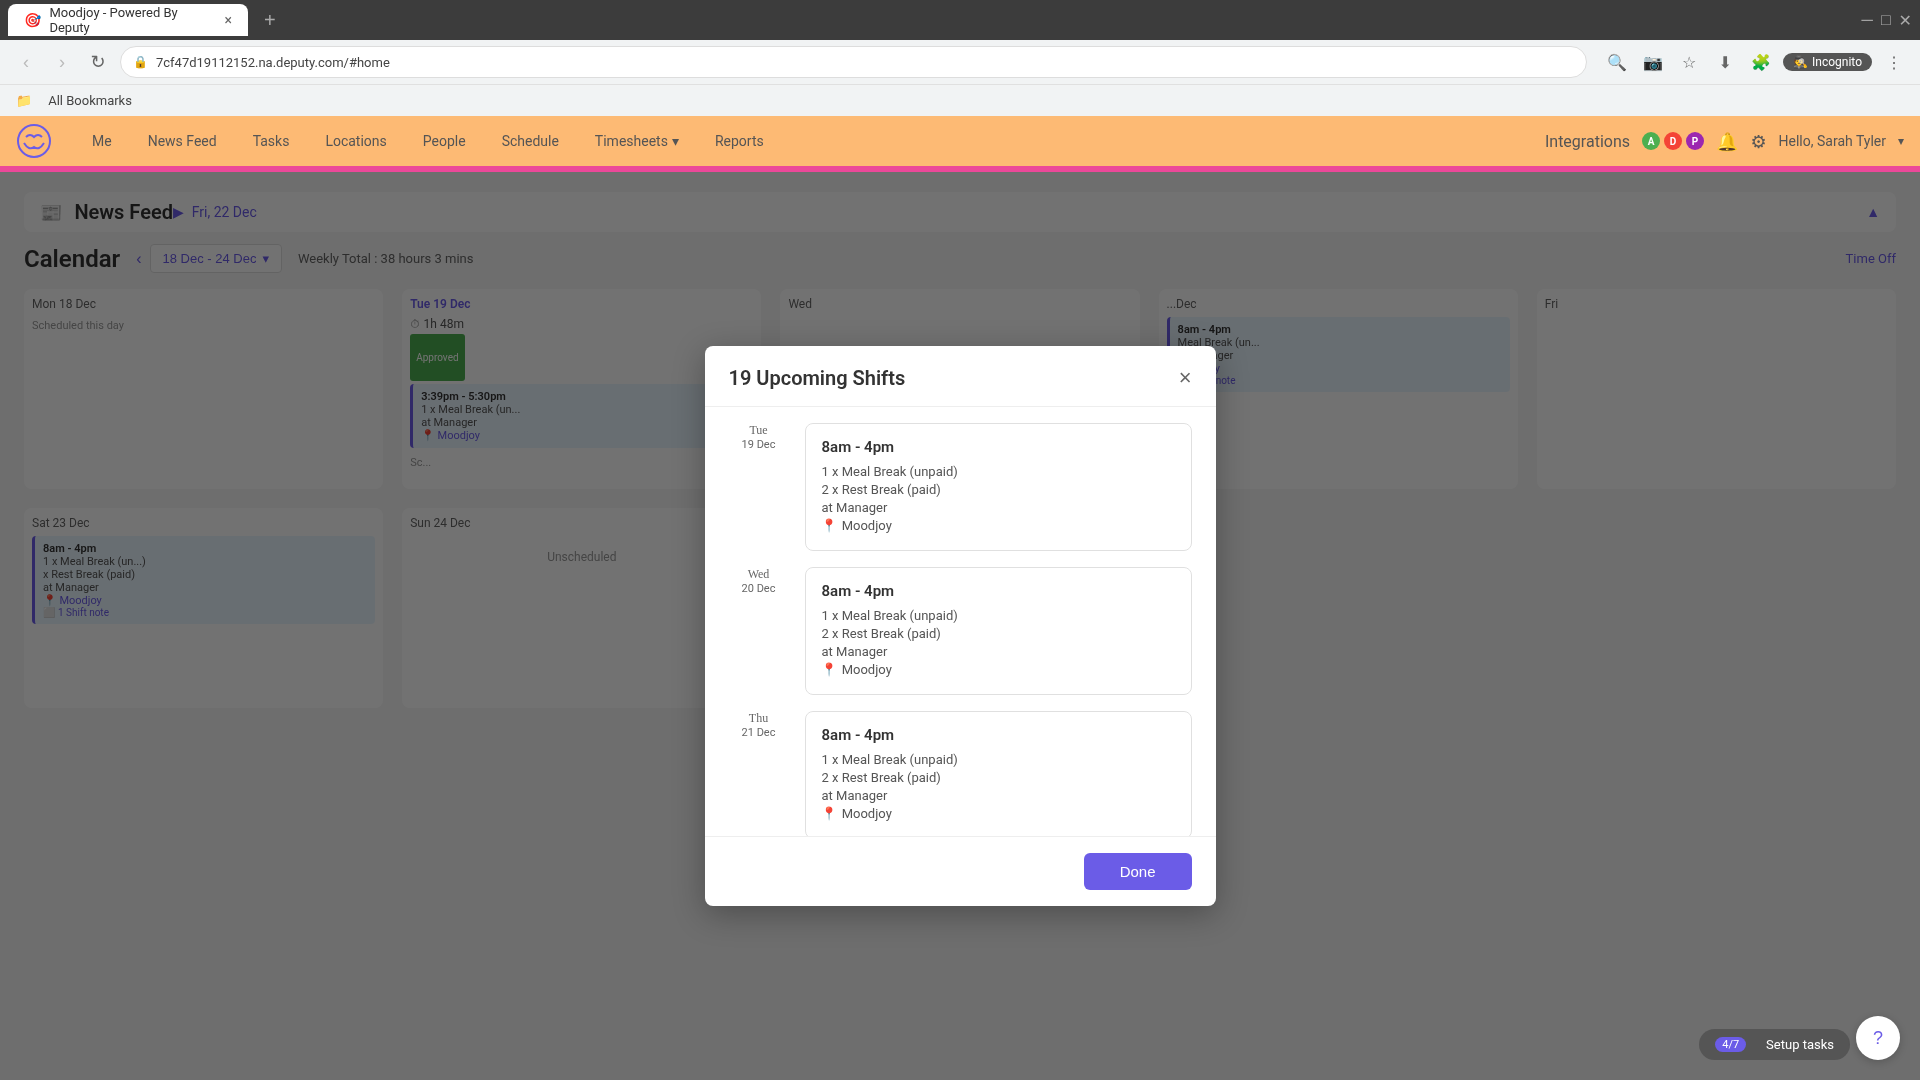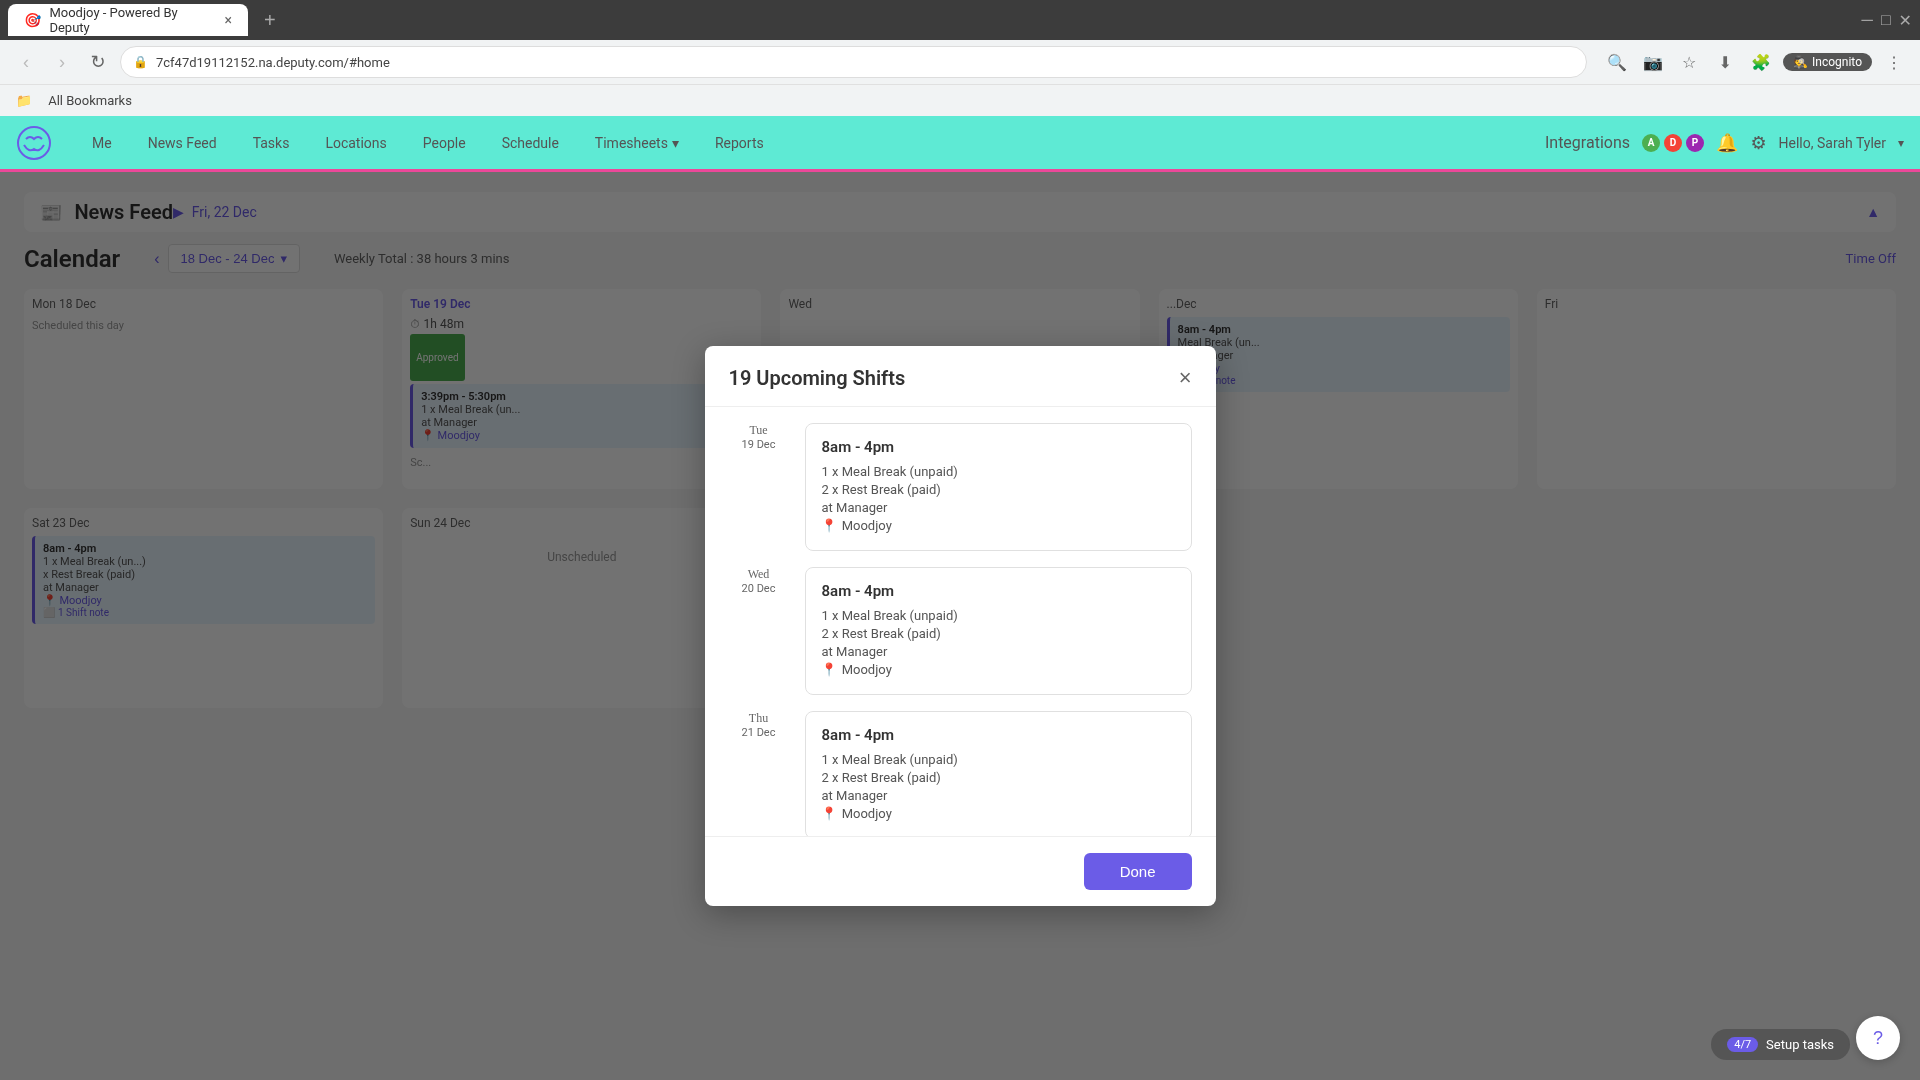--- a/index.html
+++ b/index.html
@@ -13,42 +13,42 @@
     .browser-nav-btn.disabled { color: #bbb; cursor: default; }
     .browser-address-bar { flex: 1; background: white; border: 1px solid #ddd; border-radius: 20px; height: 32px; display: flex; align-items: center; padding: 0 12px; gap: 8px; font-size: 13px; color: #444; }
     .browser-address-lock { color: #666; font-size: 12px; }
     .browser-actions { display: flex; align-items: center; gap: 8px; margin-left: 8px; }
     .browser-action-btn { background: none; border: none; color: #666; font-size: 16px; cursor: pointer; padding: 4px; border-radius: 50%; width: 28px; height: 28px; display: flex; align-items: center; justify-content: center; }
     .incognito-badge { background: #555; color: white; border-radius: 12px; padding: 2px 10px; font-size: 12px; display: flex; align-items: center; gap: 4px; }
     .bookmarks-bar { background: #f1f3f4; height: 32px; display: flex; align-items: center; padding: 0 16px; border-top: 1px solid #e0e0e0; font-size: 13px; color: #444; gap: 16px; }
 
     
     .app-container { display: flex; flex-direction: column; height: calc(1080px - 40px - 44px - 32px); background: #f5f5f5; }
-    .app-header { background: #5eead4; height: 56px; display: flex; align-items: center; padding: 0 16px; border-bottom: 3px solid #ec4899; gap: 24px; }
+    .app-header { background: #fdba74; height: 56px; display: flex; align-items: center; padding: 0 16px; border-bottom: 6px solid #ec4899; gap: 24px; }
     .app-logo { width: 36px; height: 36px; }
     .app-nav { display: flex; align-items: center; gap: 4px; flex: 1; }
     .nav-item { padding: 8px 16px; font-size: 14px; color: #555; cursor: pointer; border-radius: 4px; white-space: nowrap; }
     .nav-item-dropdown { display: flex; align-items: center; gap: 4px; }
     .app-header-right { display: flex; align-items: center; gap: 12px; }
     .header-integrations { font-size: 16px; color: #555; }
     .integration-dots { display: flex; gap: 4px; }
     .int-dot { width: 18px; height: 18px; border-radius: 50%; display: flex; align-items: center; justify-content: center; color: white; font-size: 10px; font-weight: bold; }
     .int-dot.green { background: #4CAF50; }
     .int-dot.red { background: #f44336; }
     .int-dot.purple { background: #9c27b0; }
     .header-bell { font-size: 18px; cursor: pointer; color: #555; }
     .header-settings { font-size: 18px; cursor: pointer; color: #555; }
     .header-user { font-size: 14px; color: #555; cursor: pointer; display: flex; align-items: center; gap: 4px; }
 
     
     .main-content { display: flex; flex: 1; overflow: hidden; position: relative; }
     .page-content { flex: 1; padding: 20px 24px; overflow: hidden; background: #f5f5f5; filter: brightness(0.75); }
 
     
-    .calendar-header { display: flex; align-items: center; gap: 34px; margin-bottom: 16px; }
+    .calendar-header { display: flex; align-items: center; gap: 16px; margin-bottom: 16px; }
     .calendar-title { font-size: 24px; font-weight: 600; color: #333; }
     .date-nav { display: flex; align-items: center; gap: 8px; }
     .date-range-btn { background: white; border: 1px solid #ddd; border-radius: 4px; padding: 6px 12px; font-size: 13px; cursor: pointer; display: flex; align-items: center; gap: 6px; color: #6b5ce7; }
     .weekly-total { font-size: 13px; color: #666; }
     .time-off-link { color: #6b5ce7; font-size: 13px; cursor: pointer; margin-left: auto; }
     .news-feed-label { font-size: 20px; font-weight: 600; color: #333; }
 
     
     .calendar-grid { display: grid; grid-template-columns: repeat(5, 1fr); gap: 19px; }
     .day-column { background: white; border-radius: 8px; padding: 8px; min-height: 200px; }
@@ -82,21 +82,21 @@
     .shift-date-day { font-size: 12px; color: #666; font-weight: 500; font-family: Liberation Serif, serif; }
     .shift-date-num { font-size: 11px; color: #666; }
     .shift-info-card { flex: 1; border: 1px solid #e0e0e0; border-radius: 8px; padding: 14px 16px; }
     .shift-info-time { font-size: 15px; font-weight: 600; color: #333; margin-bottom: 8px; }
     .shift-info-detail { font-size: 13px; color: #555; margin-bottom: 3px; }
     .shift-info-location { font-size: 13px; color: #555; margin-bottom: 3px; display: flex; align-items: center; gap: 4px; }
     .location-pin { color: #888; font-size: 13px; }
 
     
     .help-btn { position: fixed; bottom: 20px; right: 20px; background: white; border: none; border-radius: 50%; width: 44px; height: 44px; font-size: 18px; cursor: pointer; box-shadow: 0 2px 8px rgba(0,0,0,0.2); display: flex; align-items: center; justify-content: center; color: #6b5ce7; z-index: 200; }
-    .setup-tasks { position: fixed; bottom: 20px; right: 70px; background: #555; color: white; border-radius: 20px; padding: 8px 16px; font-size: 13px; display: flex; align-items: center; gap: 8px; z-index: 200; }
+    .setup-tasks { position: fixed; bottom: 20px; right: 70px; background: #555; color: white; border-radius: 20px; padding: 8px 16px; font-size: 13px; display: flex; align-items: center; gap: 20px; z-index: 200; }
     .setup-count { background: #6b5ce7; border-radius: 10px; padding: 1px 7px; font-size: 11px; }
 
     .collapse-btn { margin-left: auto; color: #6b5ce7; font-size: 14px; cursor: pointer; }
 
     .clock-icon { color: #888; font-size: 12px; }
     .time-tracking { display: flex; align-items: center; gap: 4px; font-size: 12px; color: #555; }
   </style>
 </head>
 <body>
 

